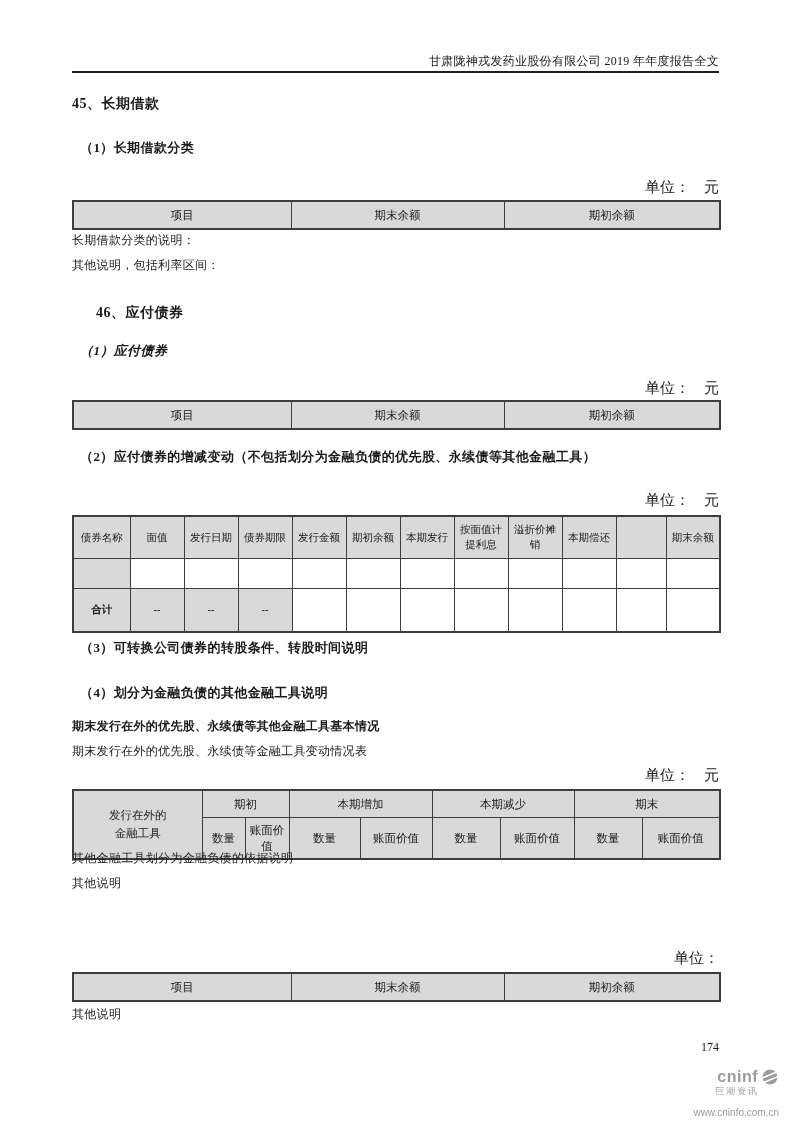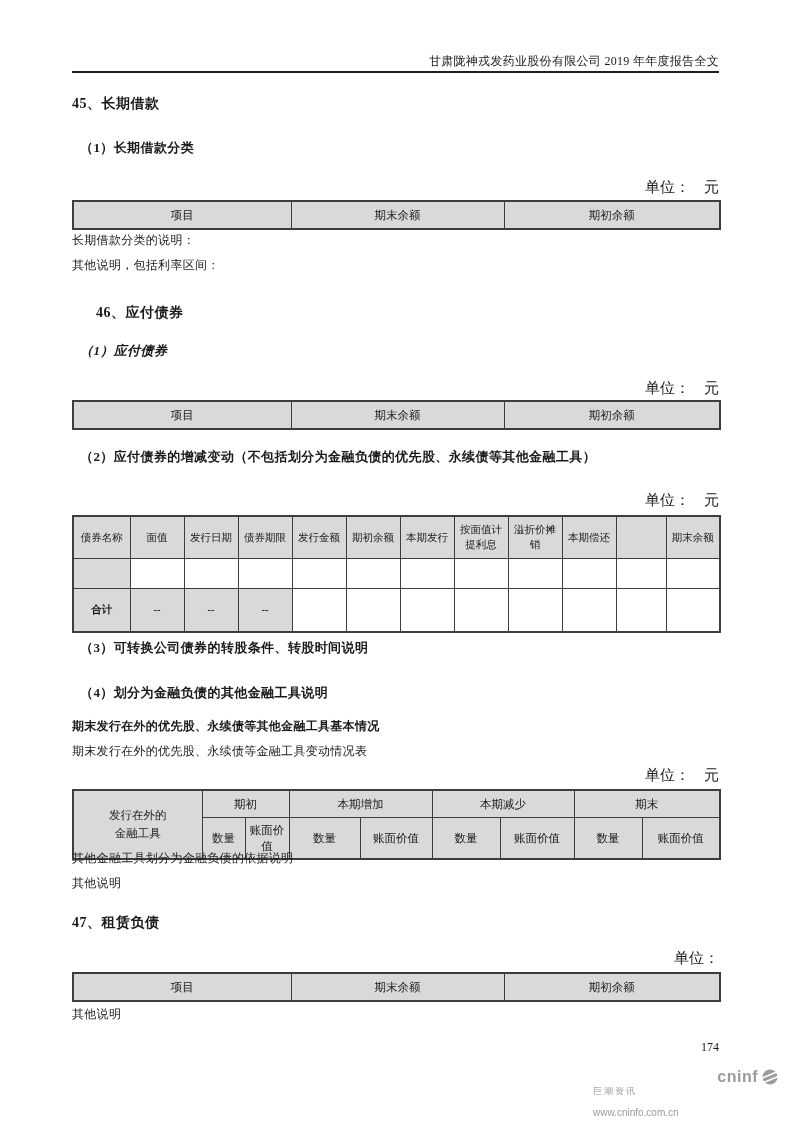--- a/index.html
+++ b/index.html
@@ -57,21 +57,21 @@
 
   table.fin-tbl td { line-height: 1.4; }
   .corner-wrap { display: inline-block; max-width: 5.4em; line-height: 1.6; }
 
   .page-number { top: 1040px; text-align: right; font-size: 12px; }
 
   .footer-logo {
     top: 1068px;
     left: 593px;
     width: 190px;
-    text-align: left;
+    text-align: right;
     color: #9b9b9b;
     font-family: "Liberation Sans", "DejaVu Sans", sans-serif;
     line-height: 1.1;
     padding-right: 4px;
   }
   .logo-brand-row { display: flex; justify-content: flex-end; align-items: center; gap: 3px; }
   .logo-brand { font-size: 16px; font-weight: bold; letter-spacing: 0.5px; }
   .logo-company { font-size: 9px; letter-spacing: 2px; margin-top: 1px; margin-right: 20px; }
   .logo-url { font-size: 10px; margin-top: 10px; }
 </style>
@@ -236,21 +236,20 @@
       <td class="gray">账面价值</td>
       <td class="gray">数量</td>
       <td class="gray">账面价值</td>
     </tr>
   </tbody>
     </table>
 
   <div class="abs content-x body-text" style="top:850px;">其他金融工具划分为金融负债的依据说明</div>
   <div class="abs content-x body-text" style="top:875px;">其他说明</div>
 
-  <div class="abs content-x sec-title" style="top:914px;">47、租赁负债</div>
 
   <div class="abs content-x unit-line" style="top:949px;">
     <span>单位：</span>
   </div>
 
   <table class="tbl" style="top:972px; width:647px;">
     <colgroup>
         <col style="width:218px">
         <col style="width:213px">
         <col style="width:216px">

